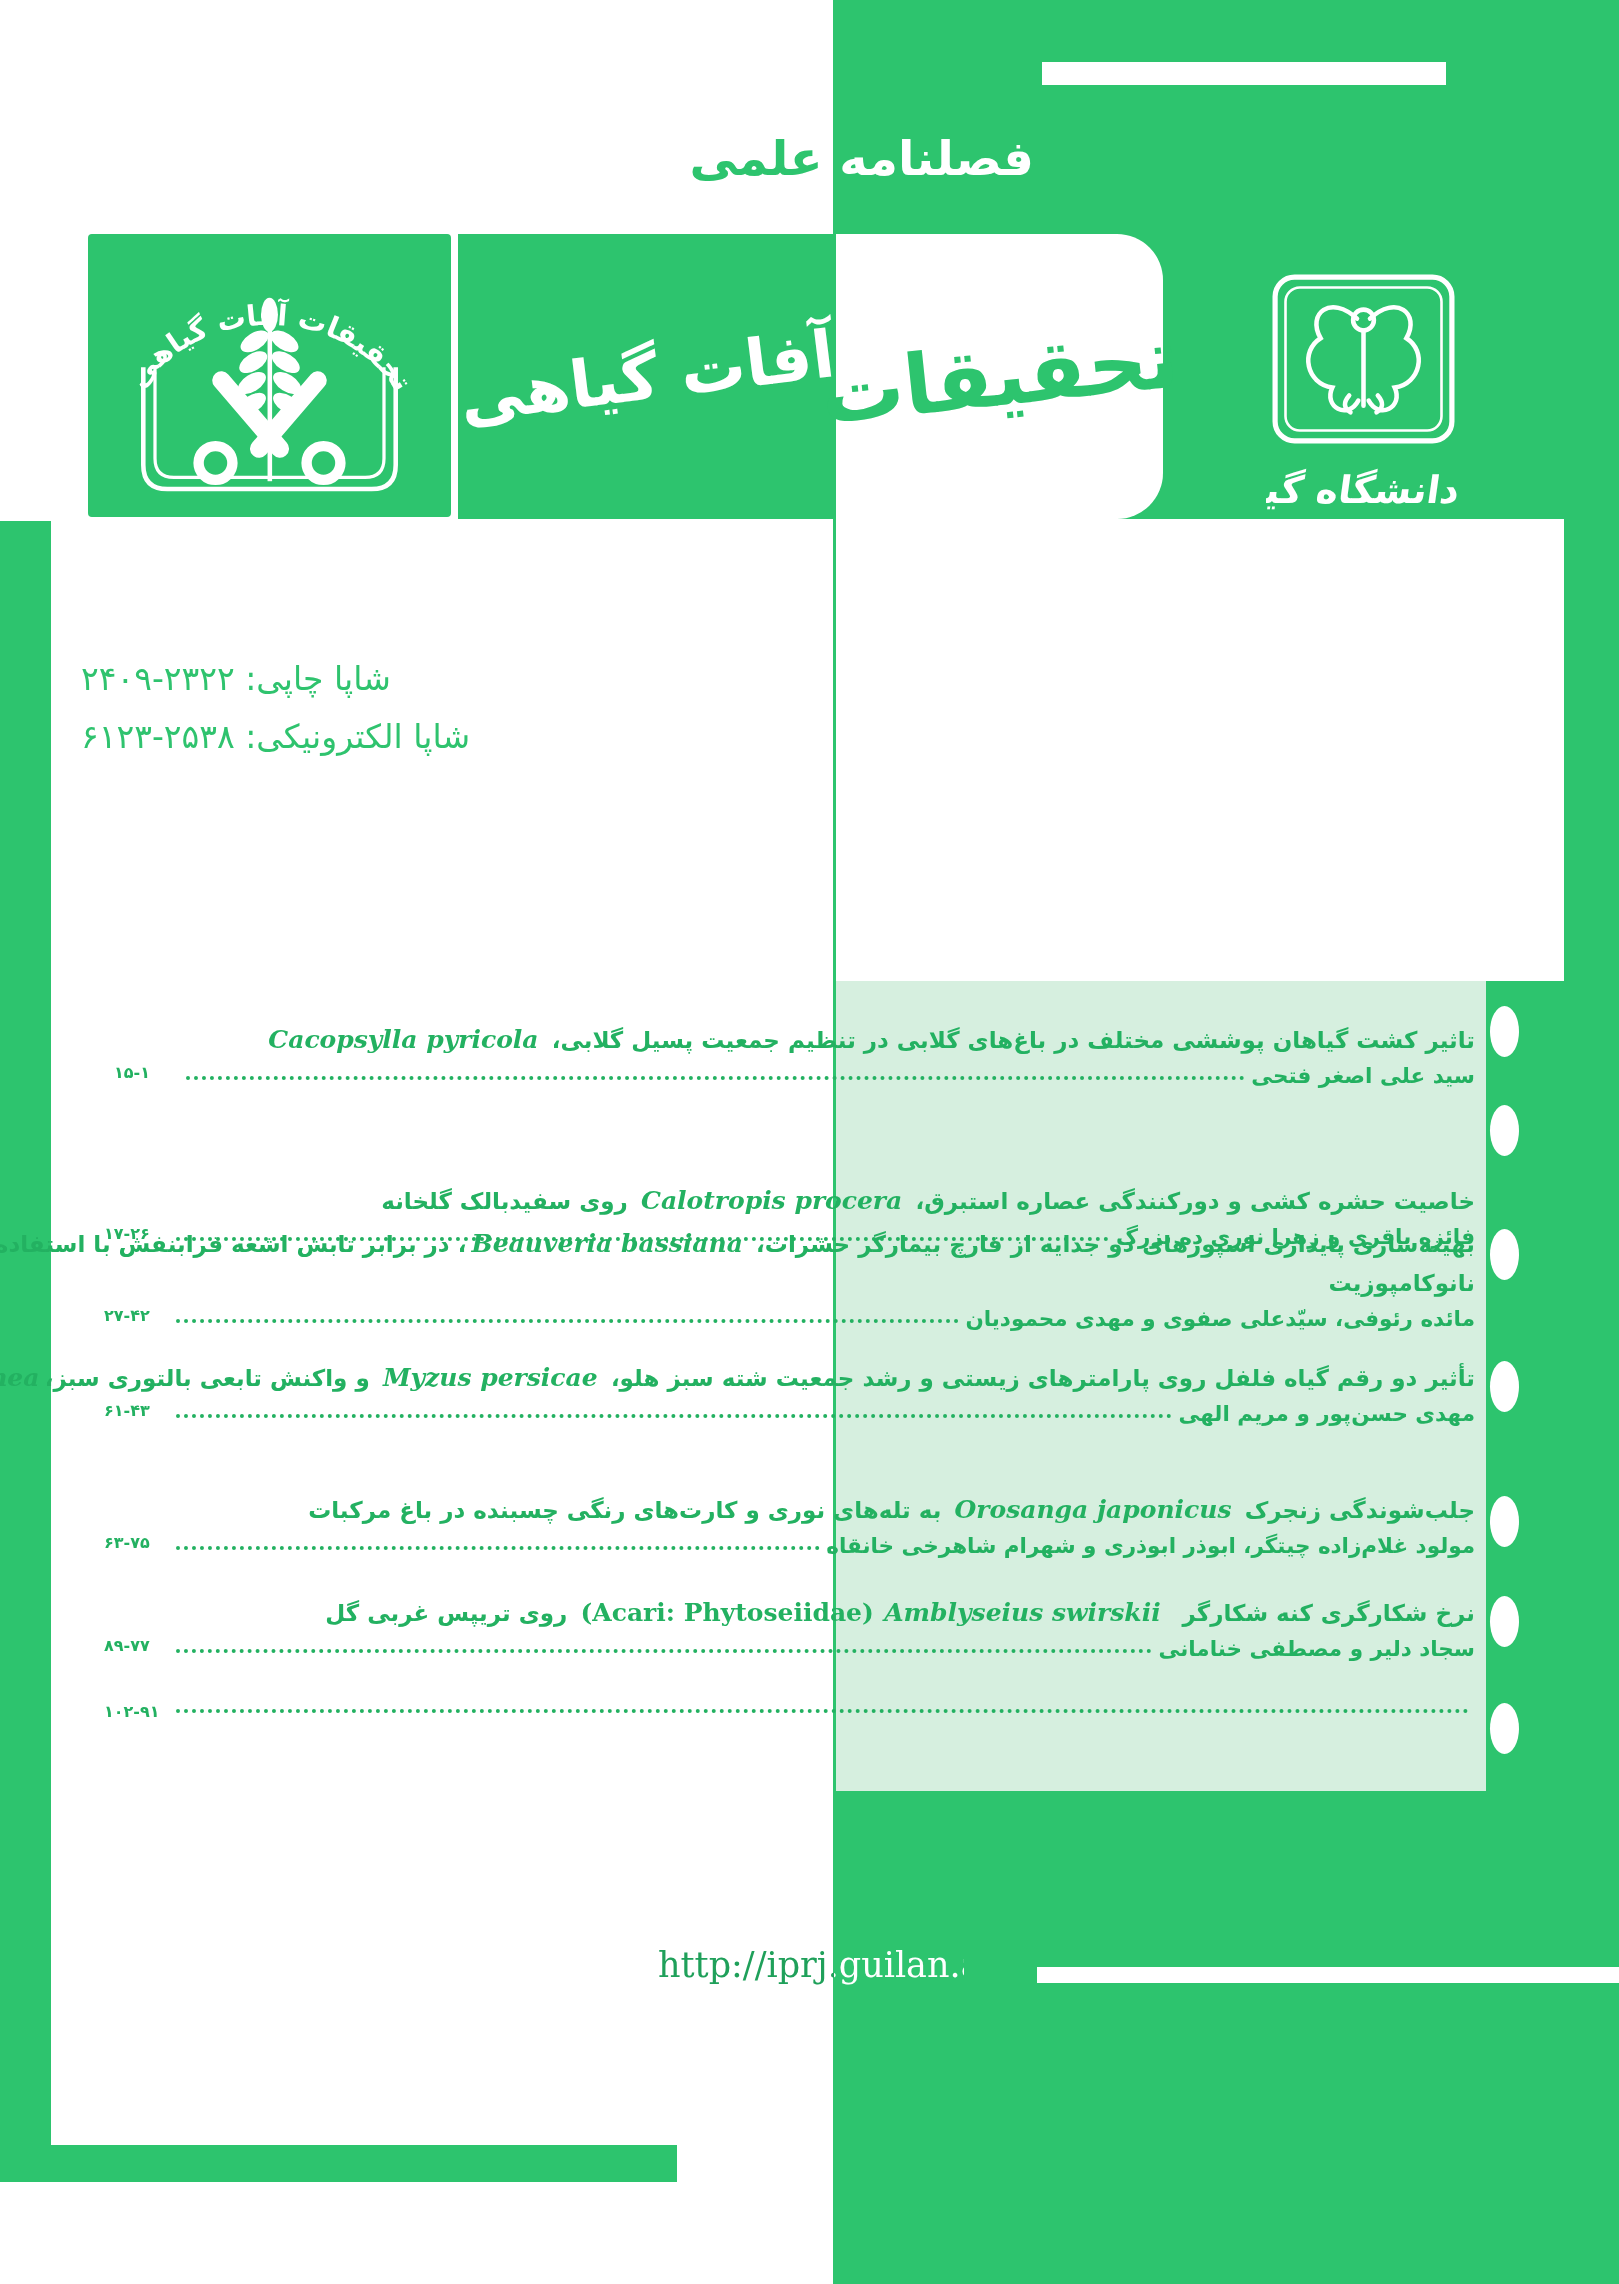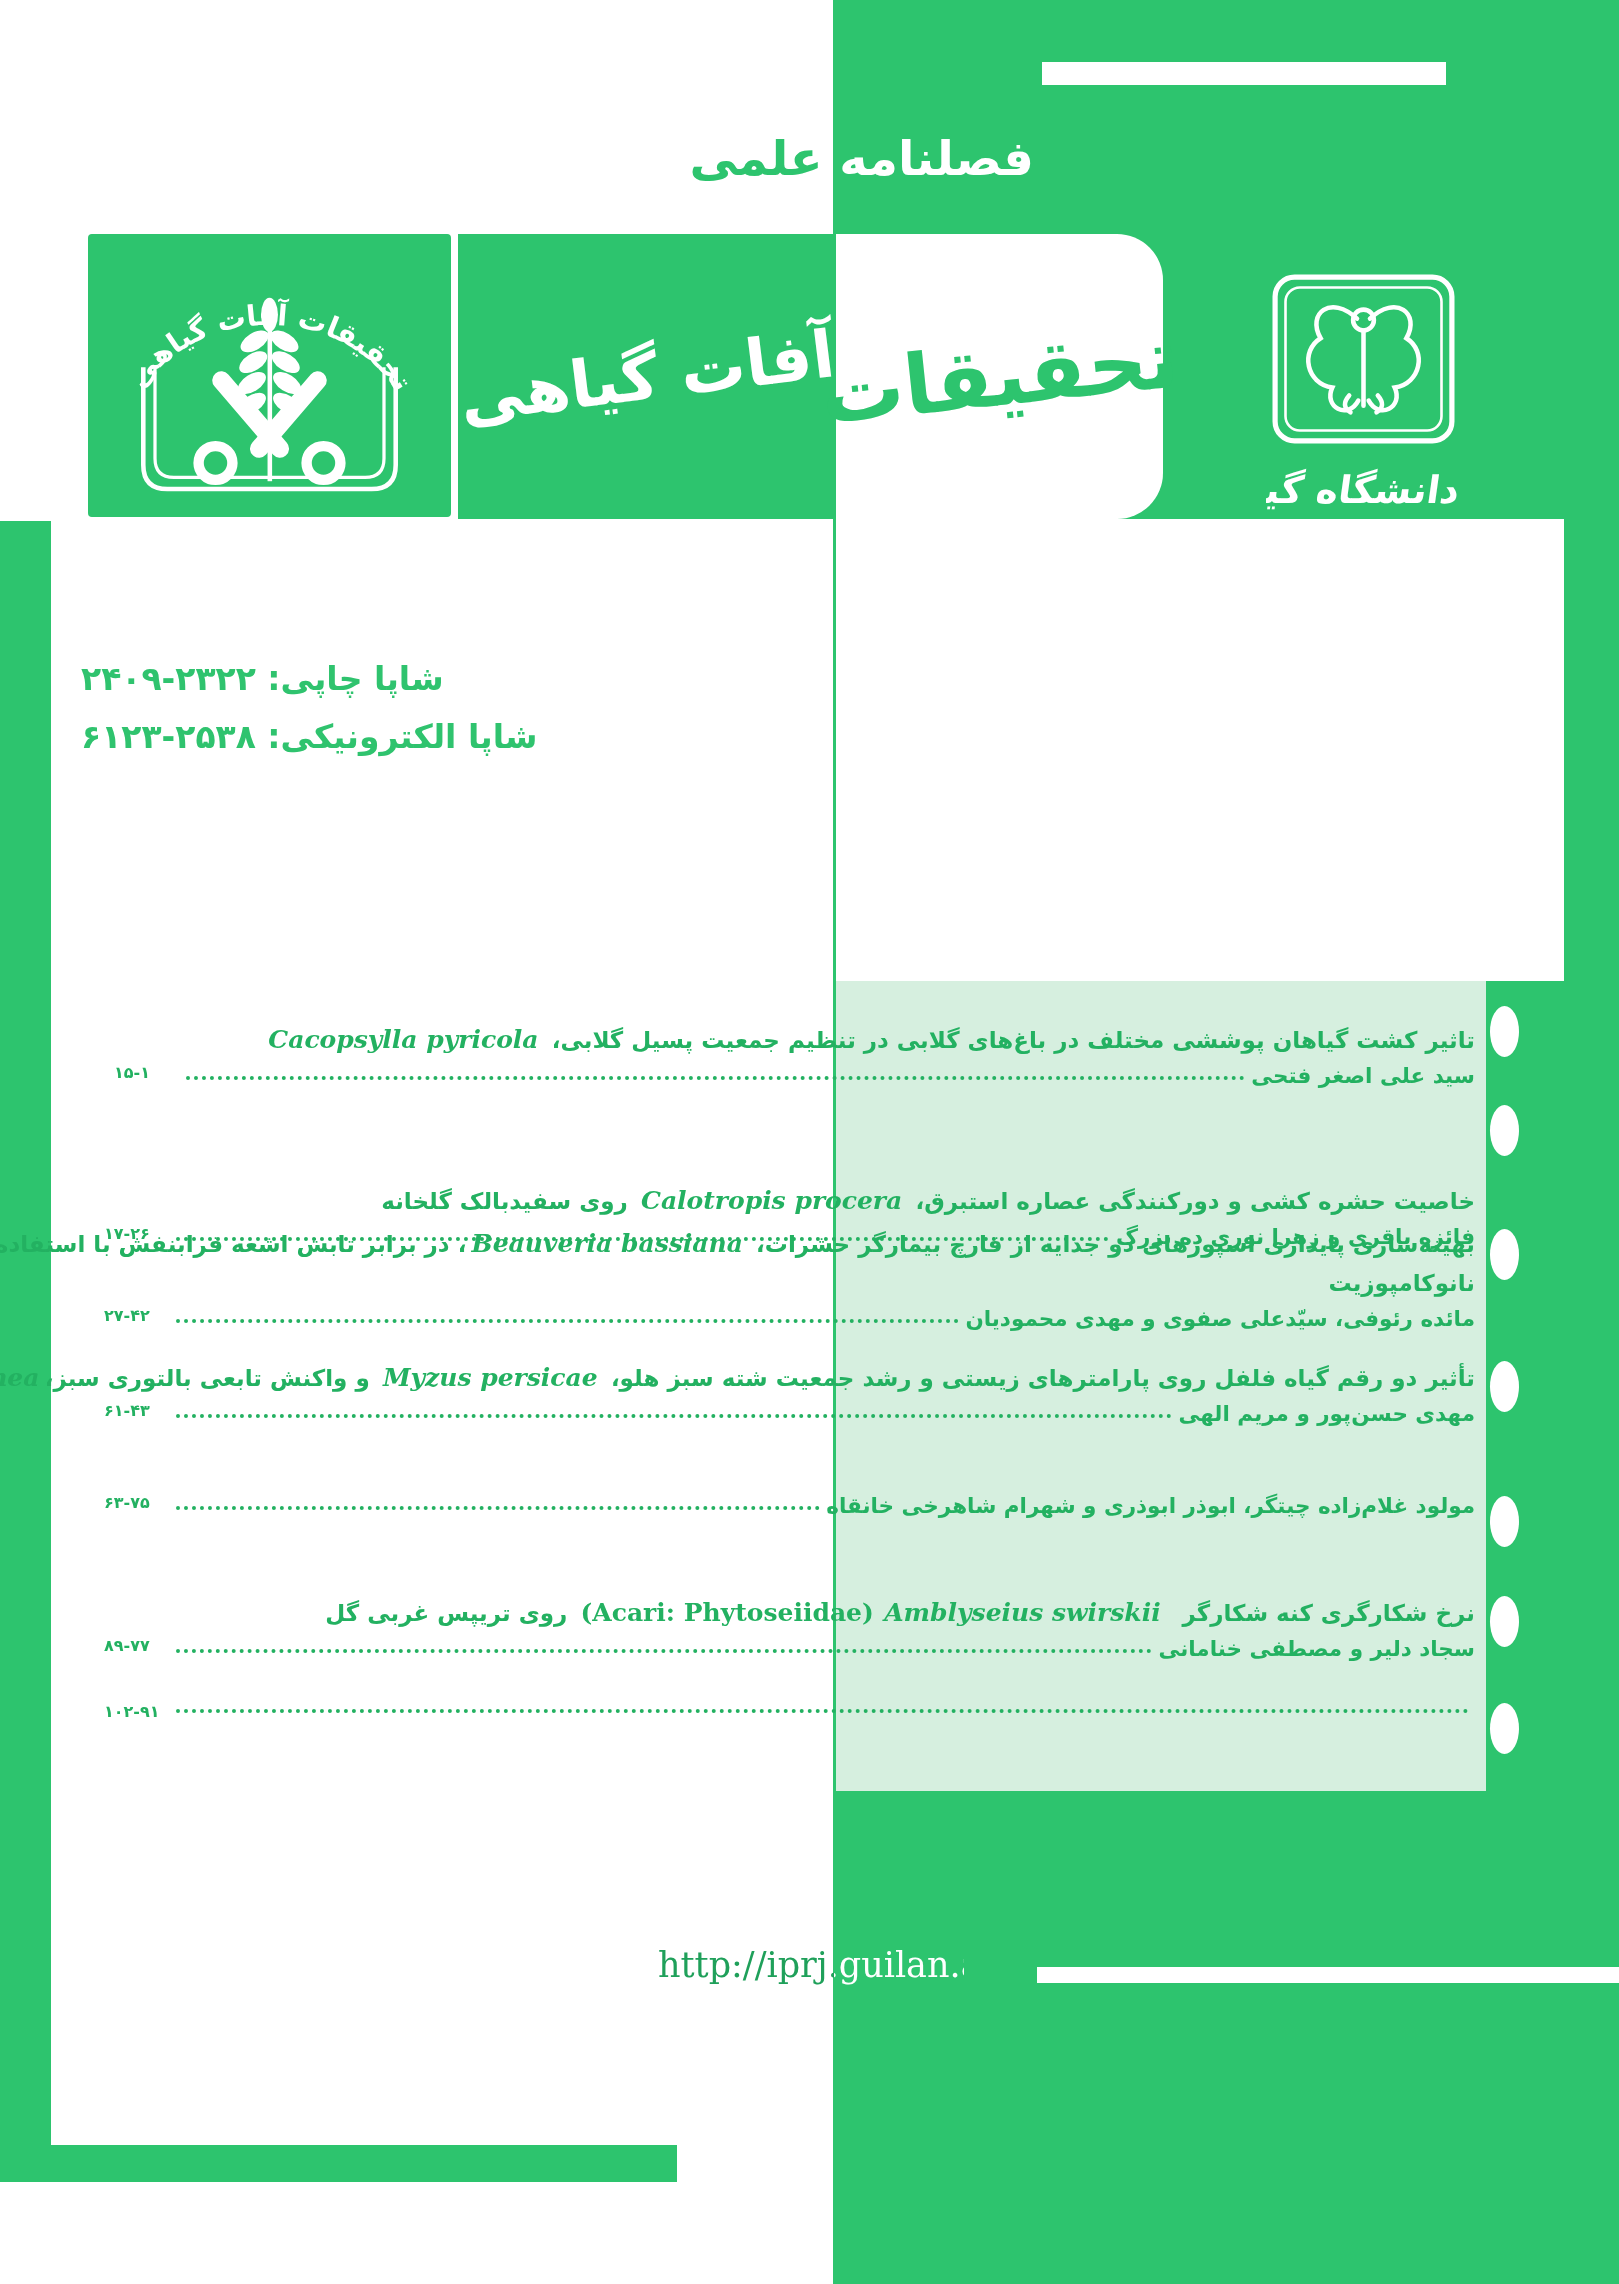--- a/index.html
+++ b/index.html
@@ -21,21 +21,21 @@
   #g-title-block{left:458px;top:234px;width:378px;height:285px;}
   #toc-band{left:836px;top:981px;width:650px;height:810px;background:#D6EFDF;}
   #toc-strip{left:1486px;top:981px;width:133px;height:810px;}
   
   #quarterly-wrap{left:677px;top:109px;width:357px;height:111px;}
   .quarterly-line{position:absolute;inset:0;font-size:48px;font-weight:bold;text-align:center;direction:rtl;line-height:98px;white-space:nowrap;}
   #quarterly-white{color:#ffffff;clip-path:inset(0 0 0 156px);}
   #quarterly-green{color:#2DC46E;clip-path:inset(0 201px 0 0);}
   #volume-line{right:100px;top:591px;color:#fff;font-size:31px;font-weight:bold;direction:rtl;white-space:nowrap;}
   #issue-line{right:57px;top:698px;color:#fff;font-size:36px;font-weight:bold;direction:rtl;white-space:nowrap;}
-  .issn{left:81px;color:#2FC36E;font-size:33px;font-weight:bold;direction:rtl;white-space:nowrap;}
+  .issn{left:81px;color:#2FC36E;font-size:33px;font-weight:normal;direction:rtl;white-space:nowrap;}
   #issn-print{top:659px;}
   #issn-online{top:717px;}
   
   #title-word-right{left:836px;top:234px;width:327px;height:285px;display:flex;align-items:center;justify-content:center;color:#2DC46E;font-size:83px;font-weight:bold;transform:rotate(-6deg);}
   #title-word-left{left:458px;top:234px;width:378px;height:285px;display:flex;align-items:center;justify-content:center;color:#ffffff;font-size:65px;font-weight:bold;transform:rotate(-7deg);white-space:nowrap;}
   
   .toc-entry{position:absolute;left:104px;right:144px;direction:rtl;color:#23B161;}
   .toc-title{font-size:23px;font-weight:bold;text-align:right;line-height:39px;white-space:nowrap;}
   .toc-title .lat{font-family:"DejaVu Serif",serif;font-size:25px;padding:0 5.2px;}
   .toc-title .it{font-style:italic;}
@@ -164,20 +164,21 @@
       </div>
       <div class="toc-entry" style="top: 1358px;">
         <div class="toc-title"><span>تأثیر دو رقم گیاه فلفل روی پارامترهای زیستی و رشد جمعیت شته سبز هلو، </span><span class="lat it" dir="ltr">Myzus persicae</span><span> و واکنش تابعی بالتوری سبز،</span><span class="lat it" dir="ltr">Chrysoperla carnea</span></div>
         <div class="toc-byline">
           <span class="authors">مهدی حسن‌پور و مریم الهی</span>
           <div class="dots"></div>
           <span class="pages" dir="ltr">۶۱-۴۳</span>
         </div>
       </div>
       <div class="toc-entry" style="top: 1490px;">
+        <div class="toc-title"><span>جلب‌شوندگی زنجرک </span><span class="lat it" dir="ltr">Orosanga japonicus</span><span> به تله‌های نوری و کارت‌های رنگی چسبنده در باغ مرکبات</span></div>
         <div class="toc-byline">
           <span class="authors">مولود غلام‌زاده چیتگر، ابوذر ابوذری و شهرام شاهرخی خانقاه</span>
           <div class="dots"></div>
           <span class="pages" dir="ltr">۶۳-۷۵</span>
         </div>
       </div>
       <div class="toc-entry" style="top: 1593px;">
         <div class="toc-title"><span>نرخ شکارگری کنه شکارگر </span><span class="lat it" dir="ltr">Amblyseius swirskii </span><span class="lat" dir="ltr">(Acari: Phytoseiidae)</span><span> روی تریپس غربی گل</span></div>
         <div class="toc-byline">
           <span class="authors">سجاد دلیر و مصطفی خنامانی</span>

